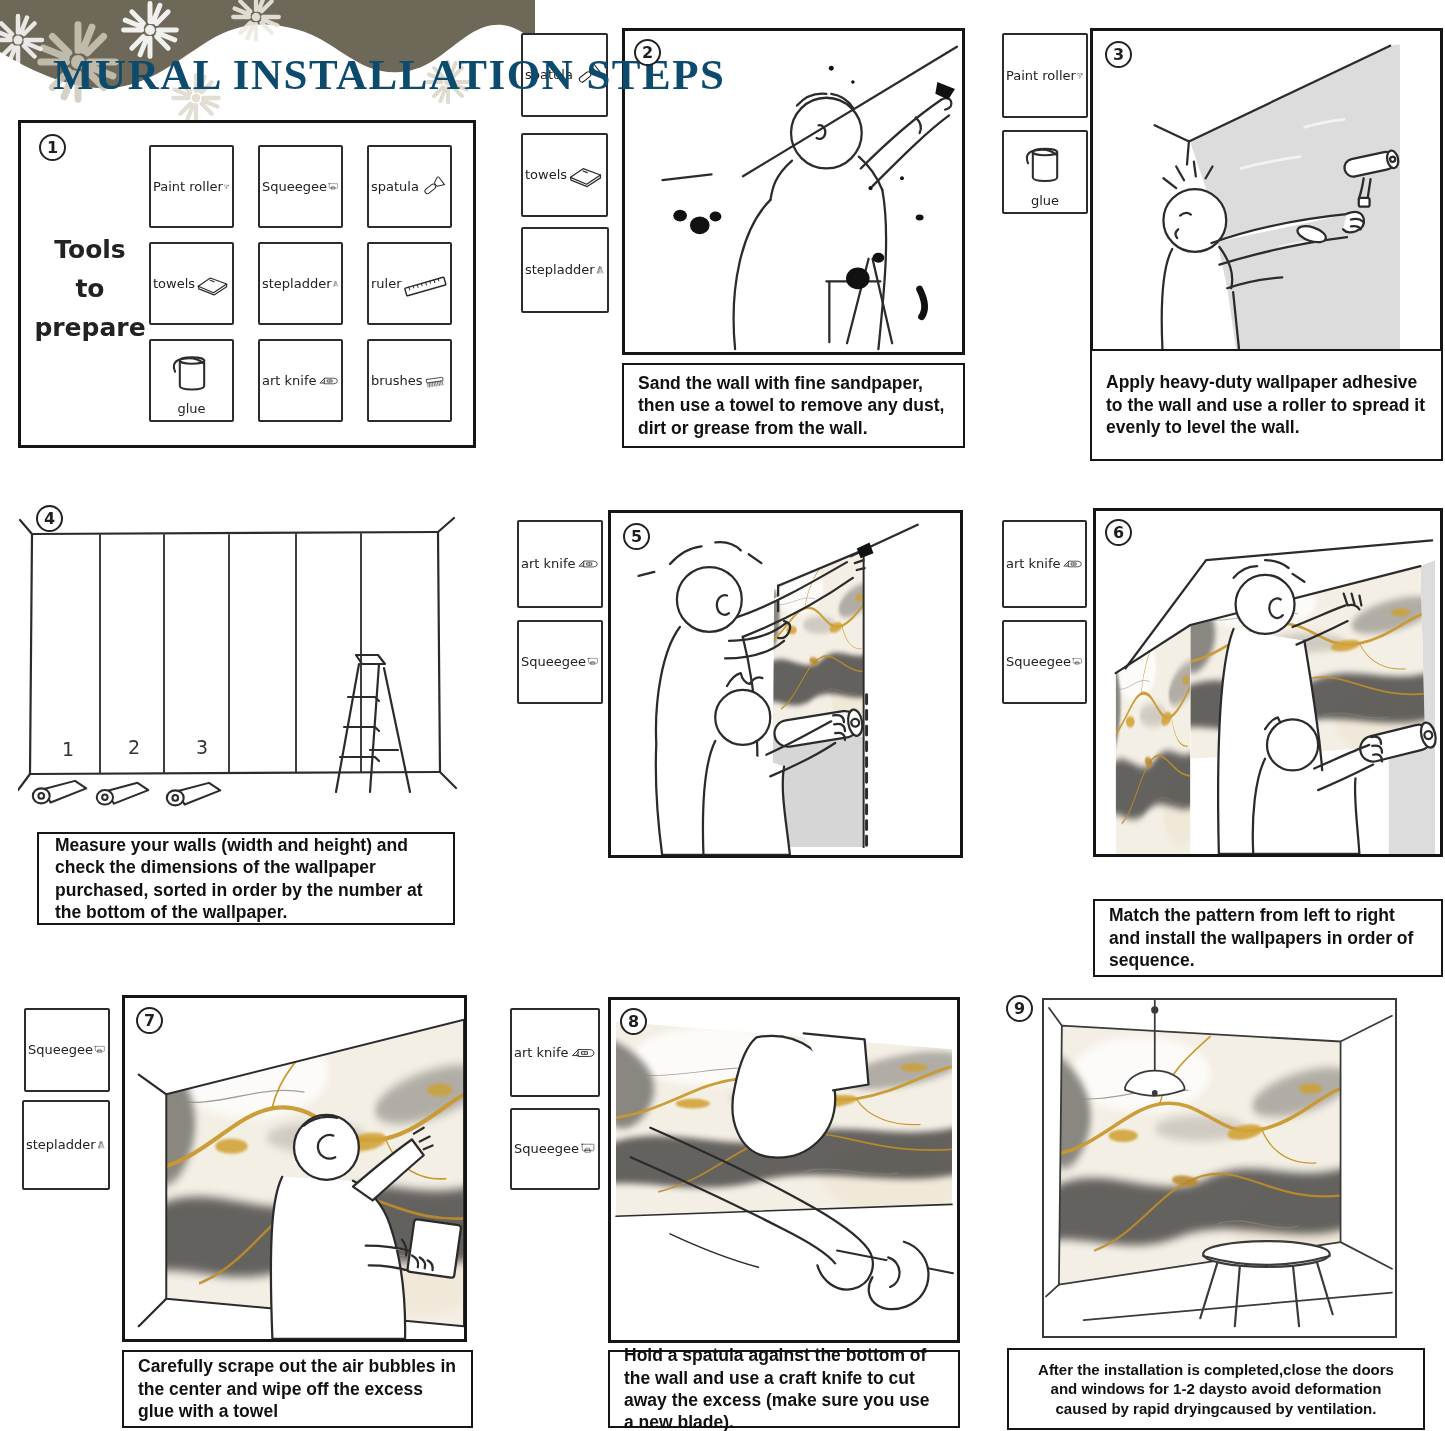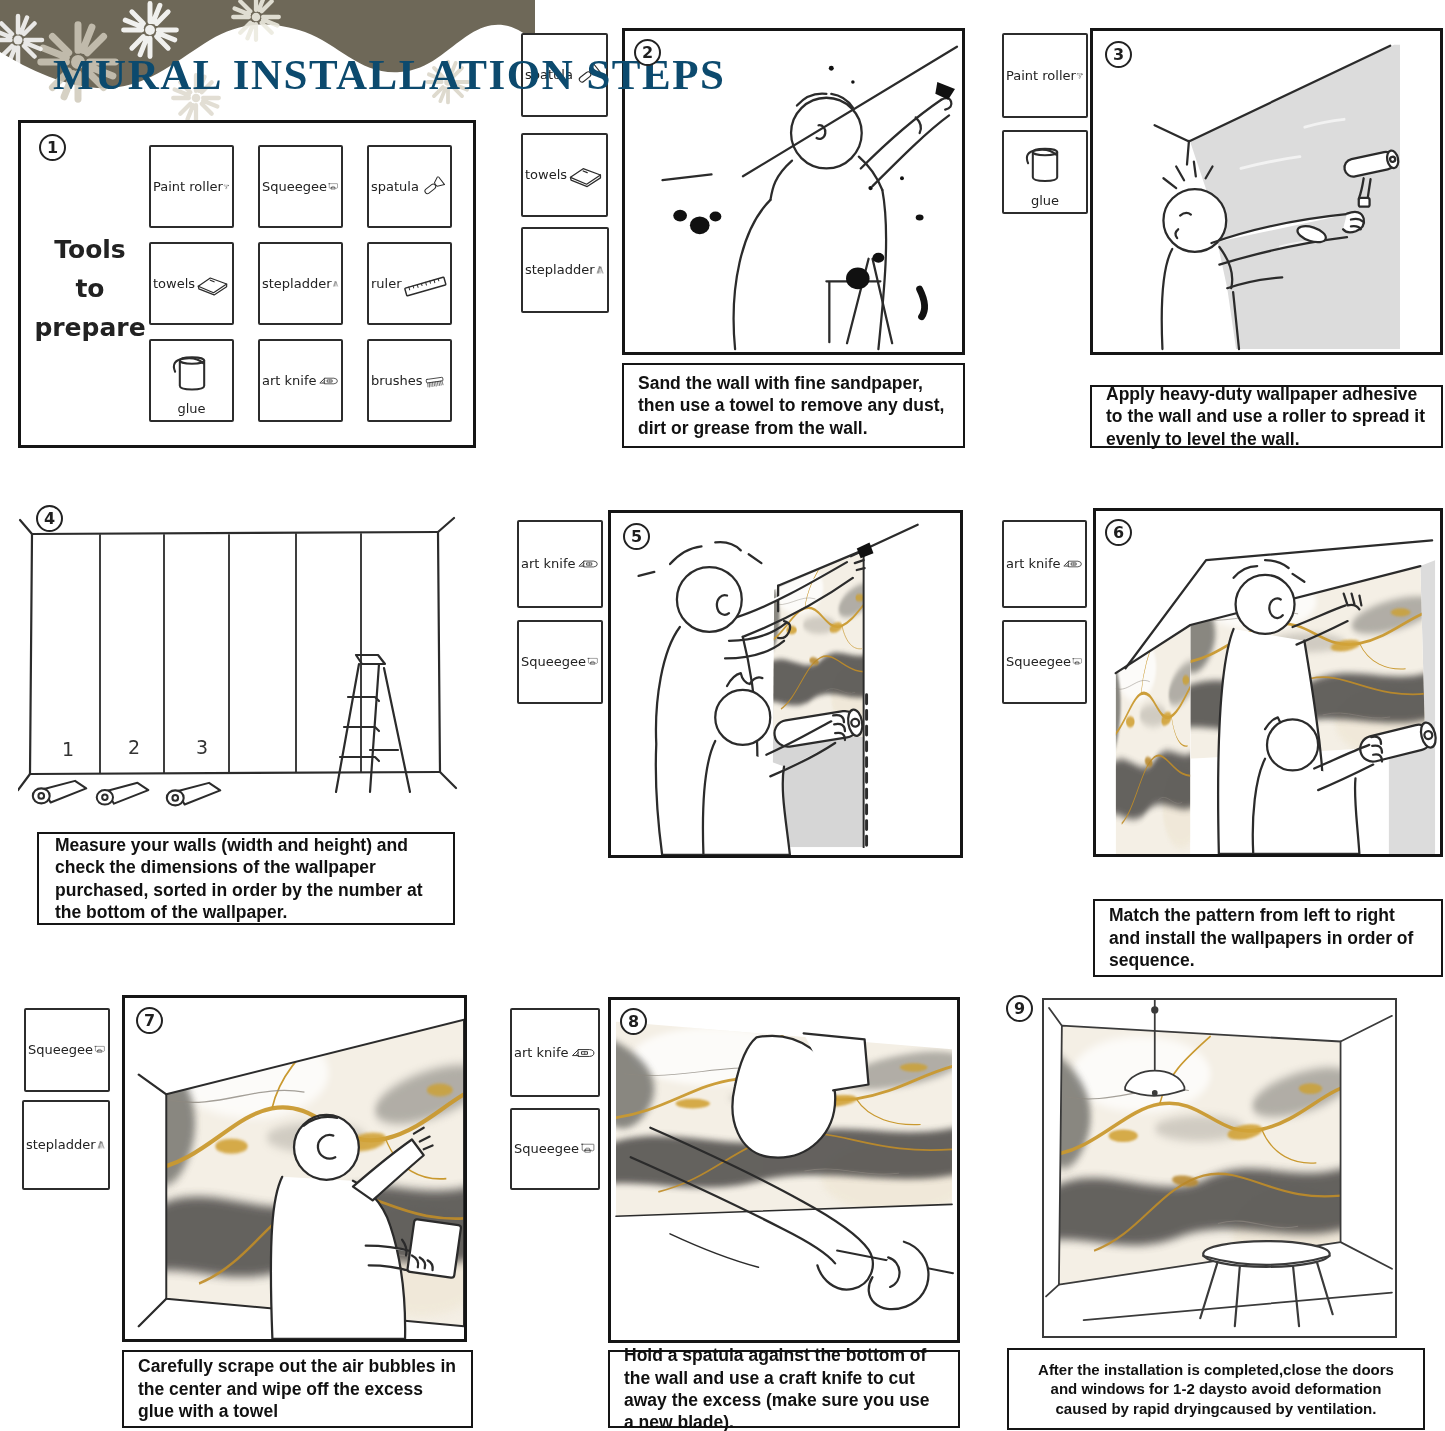--- a/index.html
+++ b/index.html
@@ -336,21 +336,21 @@
       <g transform="rotate(-12 285 140)">
         <rect x="256" y="126" width="52" height="18" rx="9" fill="#fff"></rect>
         <ellipse cx="306" cy="135" rx="5.5" ry="9" fill="#fff"></ellipse>
         <circle cx="306" cy="135" r="2.6"></circle>
       </g>
       <path d="M275,150 q-2,13 -5,21 M282,151 q-2,13 -3,20"></path>
       <rect x="270" y="170" width="11" height="9" rx="2" fill="#fff"></rect>
     </g>
   </svg>
 </div>
-<div class="caption" style="left:1090px;top:385px;width:353px;height:63px;">
+<div class="caption" style="left:1090px;top:349px;width:353px;height:112px;">
   <span>Apply heavy-duty wallpaper adhesive to the wall and use a roller to spread it evenly to level the wall.</span>
 </div>
 
 <div class="stepnum" style="left:36px;top:505px;">4</div>
 <svg class="abs" style="left:18px;top:500px;" width="460" height="330" viewBox="0 0 460 330">
   <g stroke="#2b2b2b" stroke-width="2.2" fill="none" stroke-linecap="round" stroke-linejoin="round">
     <path d="M14,34 L420,32"></path>
     <path d="M2,20 L14,34 M420,32 L436,18"></path>
     <path d="M14,34 L12,274 M420,32 L422,272"></path>
     <path d="M12,274 L422,272"></path>

